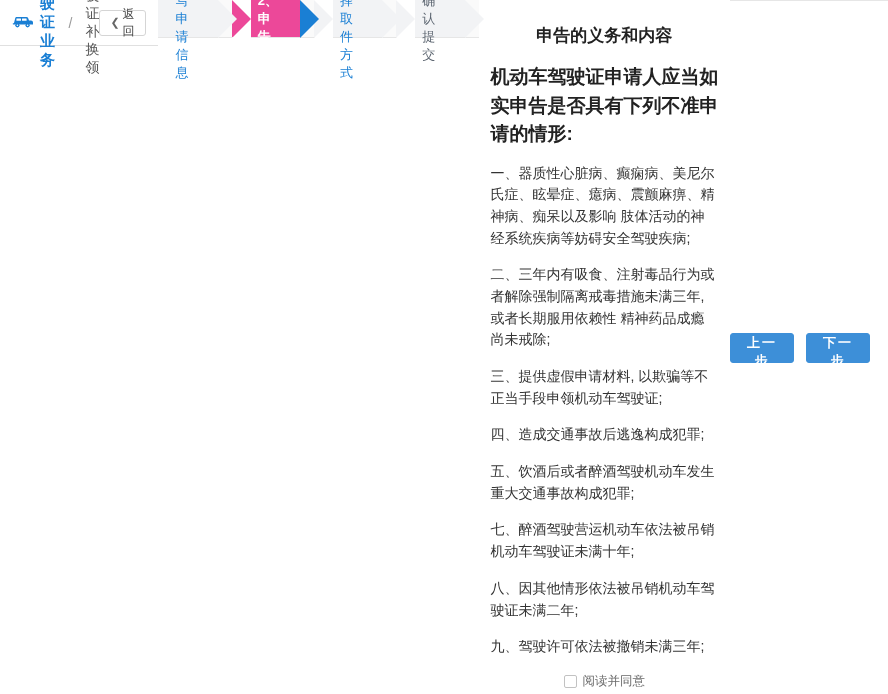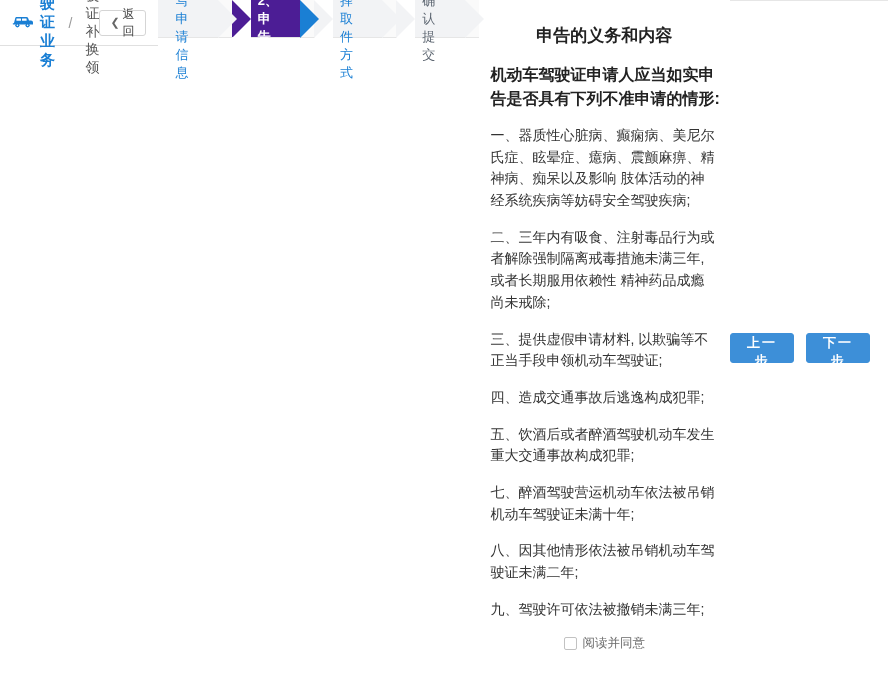--- a/index.html
+++ b/index.html
@@ -104,42 +104,42 @@
     left: 0;
     top: 0;
     width: 0; height: 0;
     border-top: 19px solid #ffffff;
     border-bottom: 19px solid #ffffff;
     border-left: 19px solid transparent;
     z-index: 3;
   }
   .step:first-child::before { display: none; }
   .step.active {
-    background: #4c1d95;
+    background: #ec4899;
     color: #fff;
     font-weight: bold;
   }
   .step.active::after { border-left-color: #1a7fd4; }
   .step.blue-text { color: #1a7fd4; }
 
   
   .content {
     flex: 1 1 auto;
     padding: 16px 8px 0 8px;
     overflow: hidden;
   }
   .doc-title {
     text-align: center;
     font-size: 17px;
     font-weight: bold;
     color: #222;
     margin: 8px 0 16px 0;
   }
   .lead {
-    font-size: 16px;
+    font-size: 19px;
     font-weight: bold;
     color: #222;
     margin: 0 0 14px 4px;
     line-height: 1.5;
   }
   .clause {
     font-size: 14px;
     color: #333;
     line-height: 1.55;
     margin: 0 0 15px 4px;

